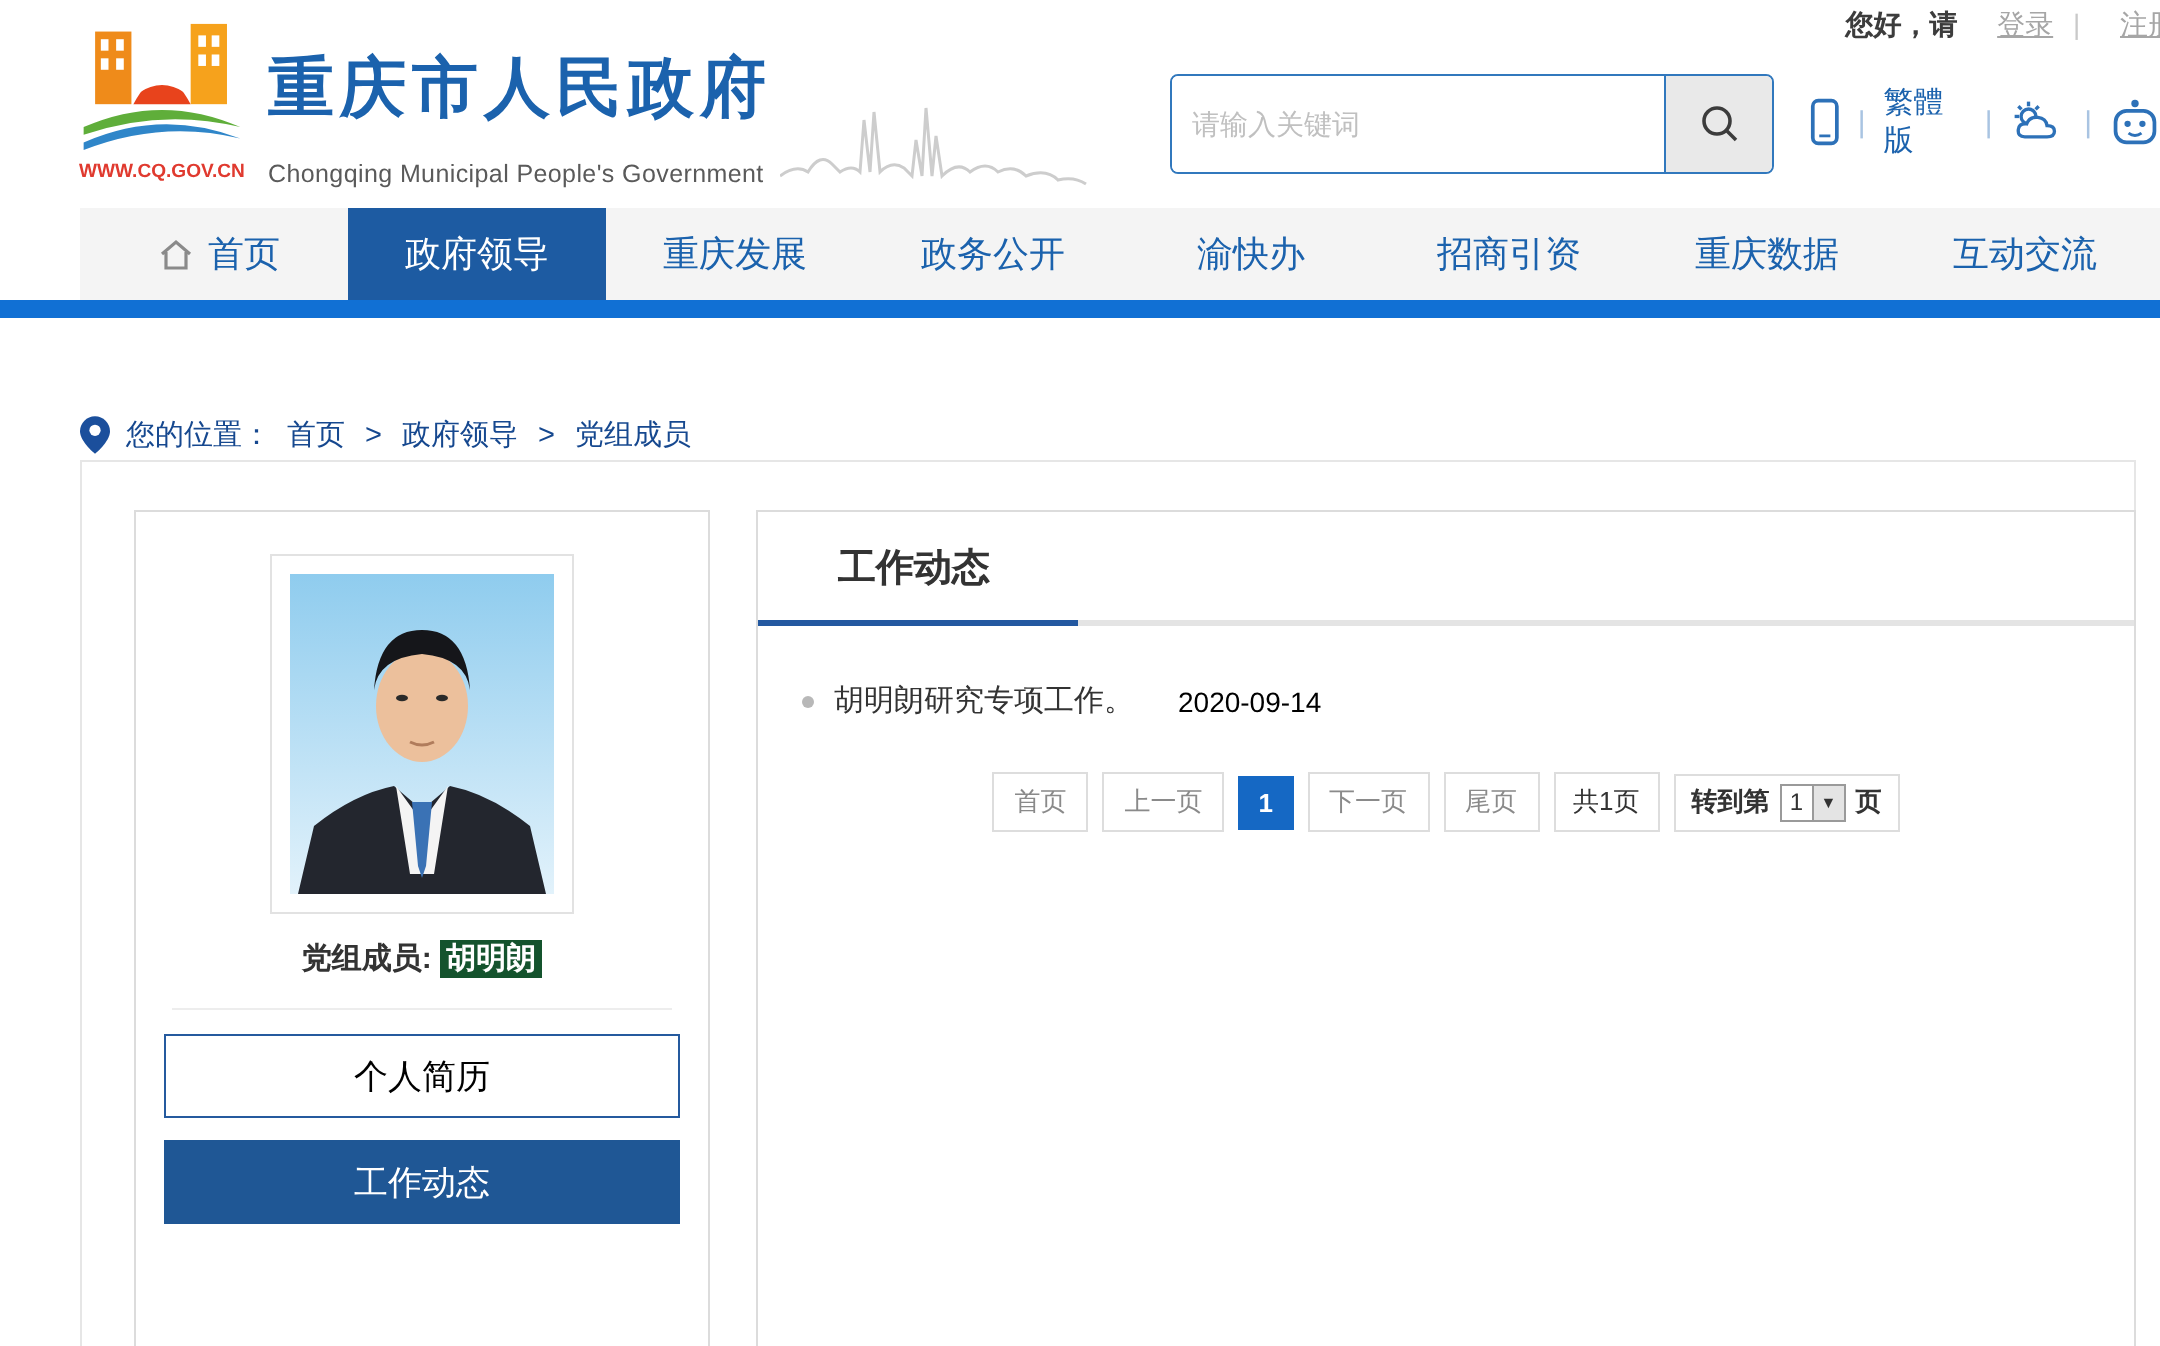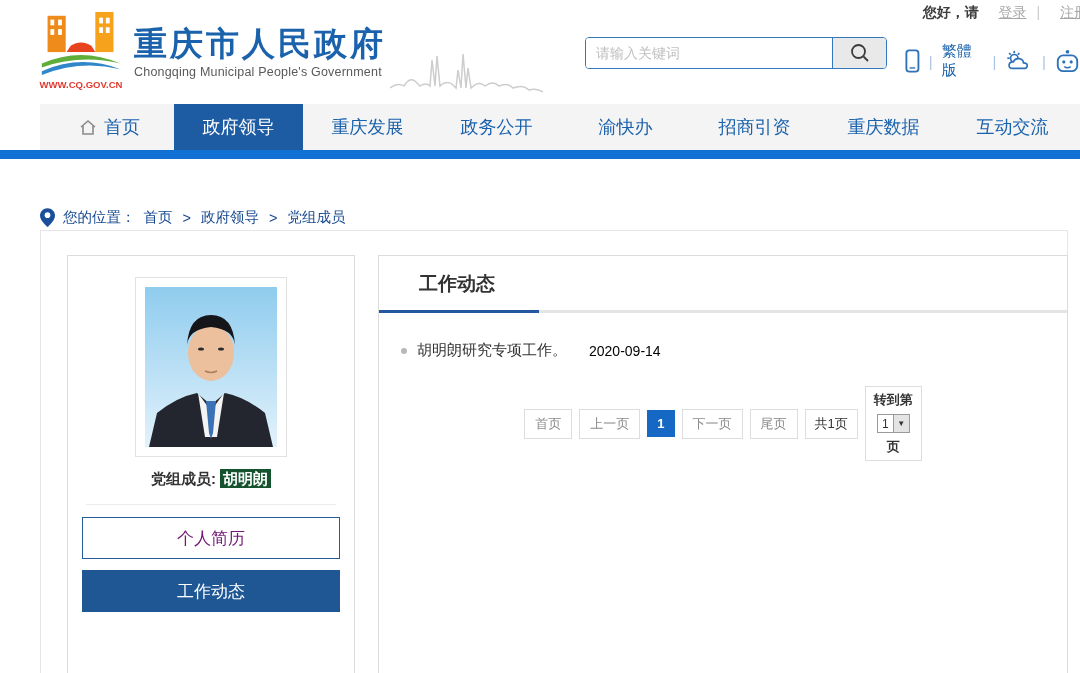--- a/index.html
+++ b/index.html
@@ -11,24 +11,24 @@
   
   .topbar { position:absolute; top:4px; right:-8px; font-size:14px; white-space:nowrap; }
   .topbar .greet { color:#3c3c3c; font-weight:bold;margin-top:44px; }
   .topbar .muted { color:#a6a6a6; margin-left:16px; }
   .topbar .sep   { color:#c9c9c9; margin-left:6px; }
   
   .logo-wrap { position:absolute; left:38px; top:10px; display:flex; align-items:flex-start; }
   .logo-mark { width:86px; height:88px; }
   .logo-text { margin-left:10px; margin-top:16px; }
   .site-title { font-size:33px; font-weight:bold; color:#1b62ad; letter-spacing:3px; line-height:1.1; }
-  .site-sub   { font-size:12.5px; color:#5a5a5a; margin-top:3px; letter-spacing:.2px; }
+  .site-sub   { font-size:12.5px; color:#5a5a5a; margin-top:18px; letter-spacing:.2px; }
   .skyline { margin-left:4px; margin-top:28px; }
   
-  .search { position:absolute; left:585px; top:37px; display:flex; width:302px; height:32px;
+  .search { position:absolute; left:585px; top:37px; display:flex; width:302px; height:50px;
             border:1px solid #3178bd; border-radius:4px; overflow:hidden; background:#fff; }
   .search input { flex:1; border:none; outline:none; padding:0 10px; font-size:14px; color:#444;
                   font-family:"Liberation Sans","DejaVu Sans",sans-serif; }
   .search input::placeholder { color:#c0c0c0; }
   .search button { width:54px; background:#e9e9e9; border:none; border-left:1px solid #3178bd;
                    cursor:pointer; display:flex; align-items:center; justify-content:center; }
   
   .utils { position:absolute; left:905px; top:42px; display:flex; align-items:center; gap:9px; }
   .utils .usep { color:#a9c4e2; font-size:15px; }
   .trad { color:#1b62ad; font-size:15px; text-decoration:none; }
@@ -48,21 +48,21 @@
   .outer { position:absolute; left:40px; top:230px; width:1028px; height:460px;
            border:1px solid #e6e6e6; background:#fff; }
   .left-panel { position:absolute; left:67px; top:255px; width:288px; height:435px;
                 border:1px solid #dcdcdc; background:#fff; }
   .photo-frame { width:152px; height:180px; margin:21px auto 0; border:1px solid #e2e2e2;
                  padding:9px; background:#fff; }
   .name-row { text-align:center; margin-top:13px; font-size:15px; font-weight:bold; color:#333; }
   .name-hl { background:#14532d; color:#fff; padding:1px 3px; font-weight:bold; }
   .lp-divider { border-top:1px solid #ededed; margin:15px 18px 0; }
   .lp-buttons { margin:12px 14px 0; }
-  .lp-btn { height:42px; margin-bottom:11px; border:1px solid #255a9e; color:#701a75;
+  .lp-btn { height:42px; margin-bottom:11px; border:1px solid #255a9e; color:#000000;
             font-size:17px; display:flex; align-items:center; justify-content:center;
             cursor:pointer; background:#fff; }
   .lp-btn.active { background:#1f5795; border-color:#1f5795; color:#fff; }
   .right-panel { position:absolute; left:378px; top:255px; width:690px; height:435px;
                  border:1px solid #dcdcdc; background:#fff; }
   .rp-header { position:relative; height:57px; border-bottom:3px solid #e4e4e4; }
   .rp-title { position:absolute; left:40px; bottom:13px; font-size:19px; font-weight:bold; color:#333; }
   .rp-underline { position:absolute; left:0; bottom:-3px; width:160px; height:3px; background:#2358a0; }
   .news-list { margin-top:28px; padding-left:22px;text-align:right; }
   .news-item { display:flex; align-items:center; font-size:15px; color:#333; }
@@ -70,21 +70,21 @@
   .news-date { color:#000000; font-size:14px; margin-left:22px; }
   
   .pager { margin-top:26px; display:flex; justify-content:center; align-items:center; gap:7px;
            font-size:13px; }
   .pg-btn { border:1px solid #ddd; background:#fff; color:#8a8a8a; padding:5px 10px; cursor:pointer;
             font-size:13px; font-family:inherit; }
   .pg-cur { background:#1568c4; border:1px solid #1568c4; color:#fff; padding:5px 9px;
             font-weight:bold; cursor:default; }
   .pg-total { border:1px solid #ddd; color:#333; padding:5px 9px; font-weight:normal; }
   .pg-goto { border:1px solid #ddd; color:#333; padding:4px 8px; display:flex; align-items:center;
-             gap:5px; font-weight:bold;flex-direction:column; }
+             gap:5px; font-weight:bold; }
   .mini-select { display:inline-flex; border:1px solid #9a9a9a; height:19px; cursor:pointer; }
   .mini-select .val { width:15px; display:flex; align-items:center; justify-content:center;
                       font-size:12px; font-weight:normal; background:#fff; }
   .mini-select .arrow { width:16px; background:#e4e4e4; border-left:1px solid #9a9a9a;
                         display:flex; align-items:center; justify-content:center;
                         font-size:8px; color:#333; }
 </style>
 </head>
 <body>
 

